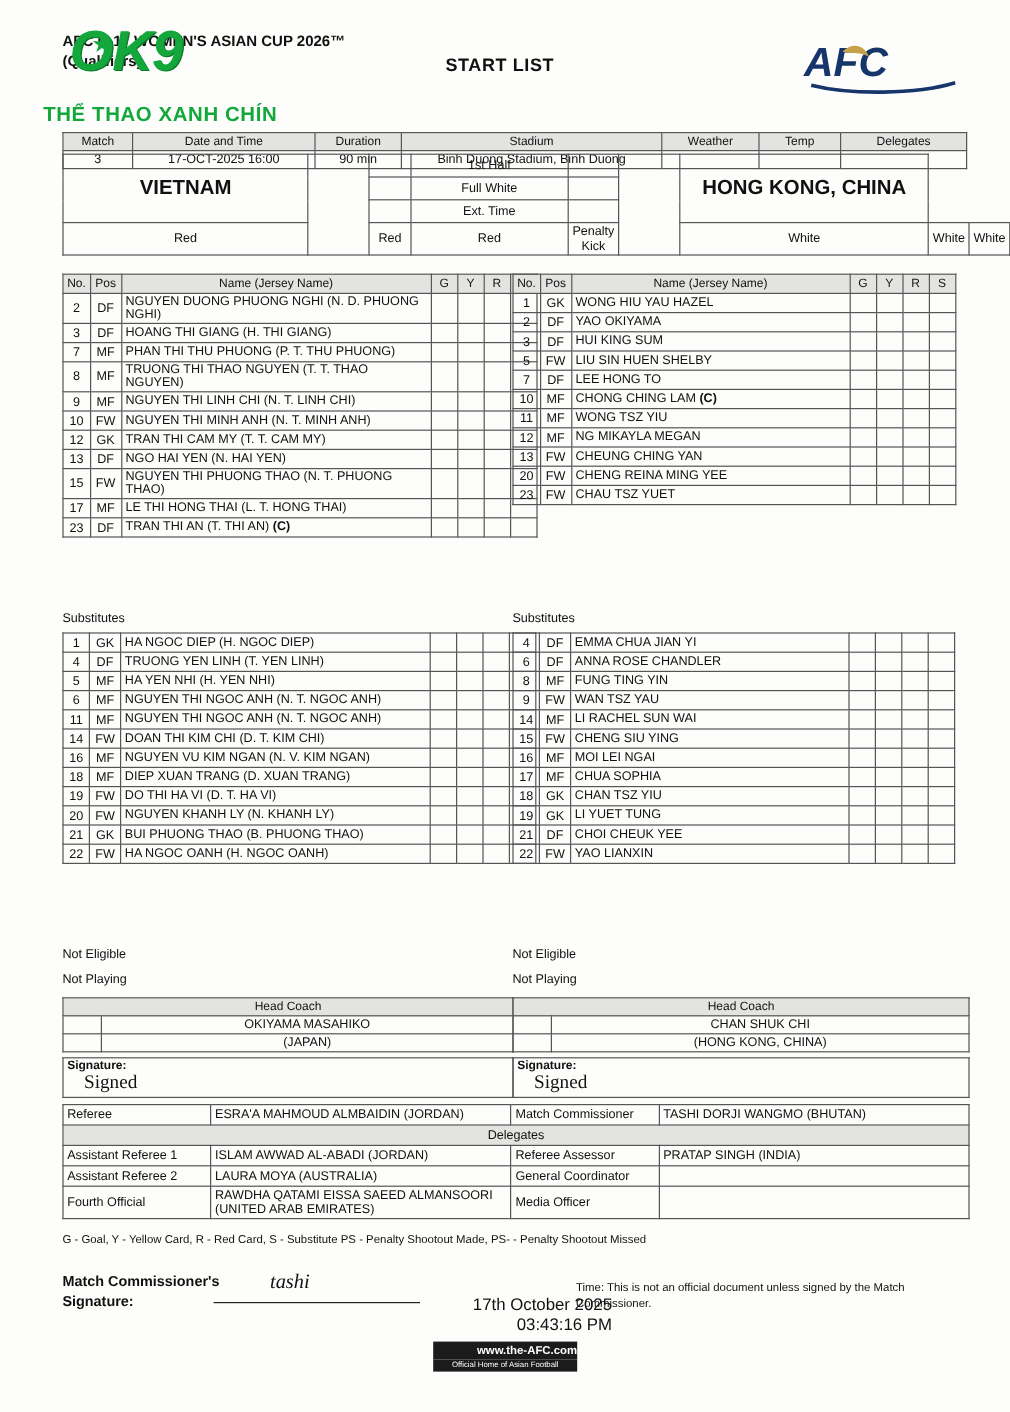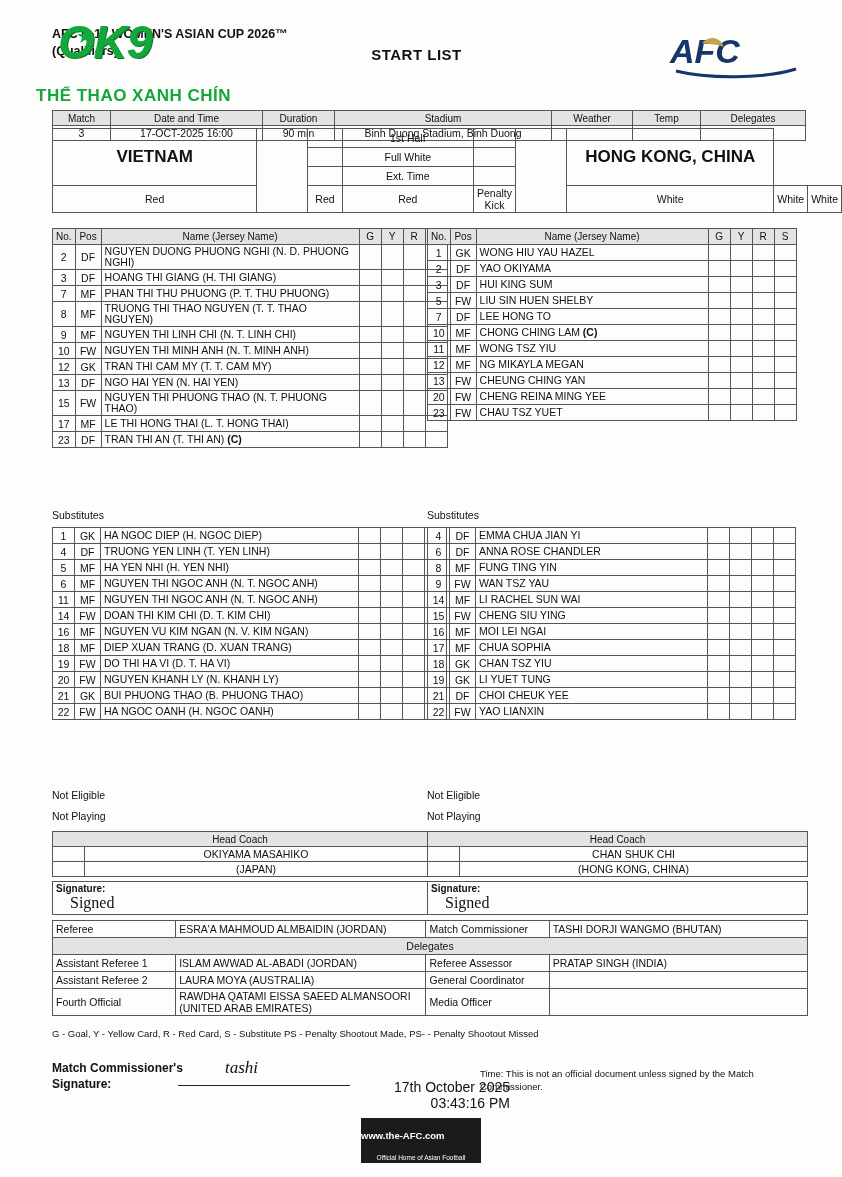--- a/index.html
+++ b/index.html
@@ -78,21 +78,21 @@
   .deleg { position:absolute; left:52px; top:920px; }
   .deleg td { height:17px; font-size:10.5px; }
   .deleg .lbl { width:123px; }
   .deleg .val { width:250px; }
   .legend { position:absolute; left:52px; top:1028px; font-size:9.5px; }
   .mcsig { position:absolute; left:52px; top:1060px; font-size:12px; font-weight:bold; line-height:1.35; }
   .mcsig-line { position:absolute; left:178px; top:1085px; width:172px; border-bottom:1px solid #222; }
   .tashi { position:absolute; left:225px; top:1058px; font-family:"Liberation Serif", serif; font-style:italic; font-size:17px; }
   .note { position:absolute; left:480px; top:1068px; width:300px; font-size:9.5px; line-height:1.35; }
   .footer-box { position:absolute; left:361px; top:1118px; width:120px; }
-  .footer-bar { background:#1b1b1b; color:#fff; text-align:left; font-size:9.5px; font-weight:bold; padding:12px 0; }
+  .footer-bar { background:#1b1b1b; color:#fff; text-align:right; font-size:9.5px; font-weight:bold; padding:2px 0; }
   .footer-bar2 { background:#1b1b1b; color:#fff; text-align:center; font-size:6.5px; padding:1px 0 2px; }
   .ts { position:absolute; left:340px; top:1079px; width:170px; text-align:right; font-size:14px; }
   .bold { font-weight:bold; }
 </style>
 </head>
 <body>
 
 <div class="page">
 
   <div class="hdr">

